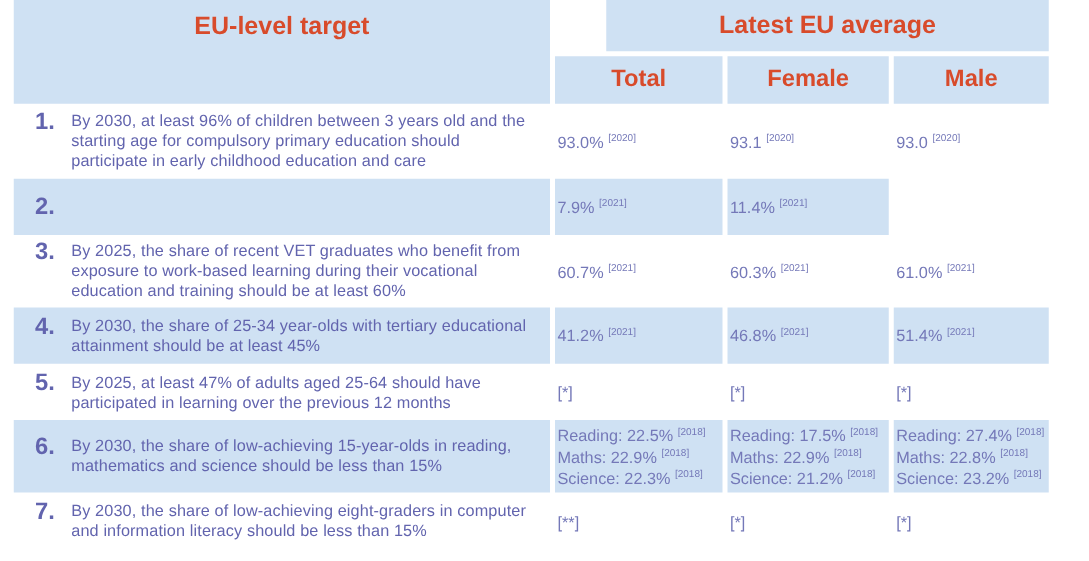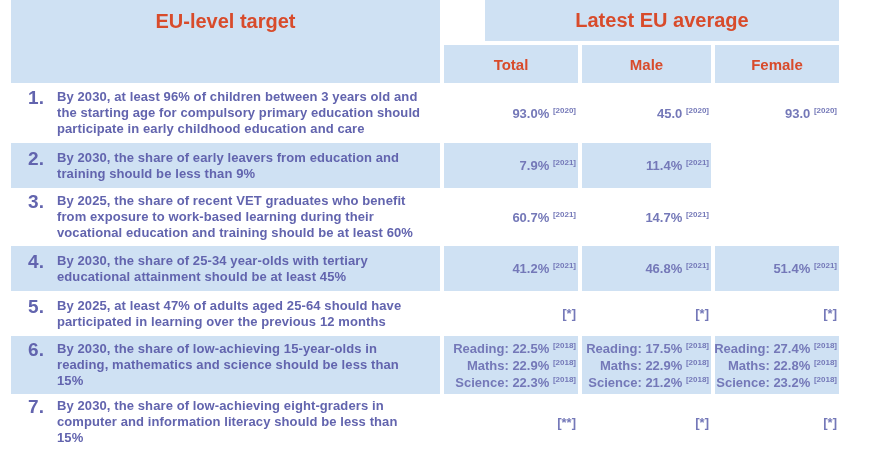--- a/index.html
+++ b/index.html
@@ -35,21 +35,21 @@
     align-items: center;
     justify-content: center;
   }
   .hdr-target {
     grid-column: 1; grid-row: 1 / 3;
     font-size: 20px;
     align-items: flex-start;
     padding-top: 10px;
   }
   .hdr-group { grid-column: 2 / 5; grid-row: 1; font-size: 20px; margin-left: 41px; }
-  .hdr-sub { grid-row: 2; font-size: 15px; }
+  .hdr-sub { grid-row: 2; font-size: 19px; }
 
   
   .rows .row {
     display: grid;
     grid-template-columns: 429px 134px 129px 124px;
     column-gap: 4px;
   }
   .rows .row.hl .cell { background: var(--hl); }
   .rows .row:nth-child(1) { min-height: 60px; }
   .rows .row:nth-child(2) { min-height: 45px; }
@@ -63,98 +63,99 @@
   .target-cell { align-items: center; padding: 4px 10px 4px 4px; }
   .target-inner { display: flex; align-items: flex-start; }
   .row-num {
     flex: 0 0 42px; width: 42px;
     text-align: center;
     font-size: 19px; font-weight: 700;
     line-height: 17px;
     color: var(--text);
   }
   .target-text {
-    font-size: 13px; font-weight: 700;
+    font-size: 13px; font-weight: 400;
     line-height: 16px;
     color: var(--text);
     width: 366px;
     letter-spacing: 0.1px;
   }
   .value-cell {
     flex-direction: column;
     justify-content: center;
-    align-items: flex-end;
+    align-items: flex-start;
     text-align: center;
     color: var(--text-light);
     padding: 2px 2px;
-    font-weight: bold;
   }
   .value-line { font-size: 13px; line-height: 17px; white-space: nowrap; }
   .value-note {
     font-size: 8px;
     vertical-align: super;
     line-height: 0;
     letter-spacing: 0;
   }
 </style>
 </head>
 <body>
 
 <div class="table-wrap">
   <div class="header-grid">
     <div class="hdr hdr-target">EU-level target</div>
     <div class="hdr hdr-group">Latest EU average</div>
     <div class="hdr hdr-sub">Total</div>
+    <div class="hdr hdr-sub">Female</div>
     <div class="hdr hdr-sub">Male</div>
-    <div class="hdr hdr-sub">Female</div>
   </div>
   <div class="rows">
       <div class="row">
         <div class="cell target-cell">
           <div class="target-inner">
             <span class="row-num">1.</span>
             <span class="target-text">By 2030, at least 96% of children between 3 years old and the starting age for compulsory primary education should participate in early childhood education and care</span>
           </div>
         </div>
         <div class="cell value-cell">
           <div class="value-line"><span>93.0%</span> <sup class="value-note">[2020]</sup></div>
         </div>
         <div class="cell value-cell">
-          <div class="value-line"><span>45.0</span> <sup class="value-note">[2020]</sup></div>
+          <div class="value-line"><span>93.1</span> <sup class="value-note">[2020]</sup></div>
         </div>
         <div class="cell value-cell">
           <div class="value-line"><span>93.0</span> <sup class="value-note">[2020]</sup></div>
         </div>
       </div>
       <div class="row hl">
         <div class="cell target-cell">
           <div class="target-inner">
             <span class="row-num">2.</span>
-            <span class="target-text">By 2030, the share of early leavers from education and training should be less than 9%</span>
           </div>
         </div>
         <div class="cell value-cell">
           <div class="value-line"><span>7.9%</span> <sup class="value-note">[2021]</sup></div>
         </div>
         <div class="cell value-cell">
           <div class="value-line"><span>11.4%</span> <sup class="value-note">[2021]</sup></div>
         </div>
       </div>
       <div class="row">
         <div class="cell target-cell">
           <div class="target-inner">
             <span class="row-num">3.</span>
             <span class="target-text">By 2025, the share of recent VET graduates who benefit from exposure to work-based learning during their vocational education and training should be at least 60%</span>
           </div>
         </div>
         <div class="cell value-cell">
           <div class="value-line"><span>60.7%</span> <sup class="value-note">[2021]</sup></div>
         </div>
         <div class="cell value-cell">
-          <div class="value-line"><span>14.7%</span> <sup class="value-note">[2021]</sup></div>
+          <div class="value-line"><span>60.3%</span> <sup class="value-note">[2021]</sup></div>
+        </div>
+        <div class="cell value-cell">
+          <div class="value-line"><span>61.0%</span> <sup class="value-note">[2021]</sup></div>
         </div>
       </div>
       <div class="row hl">
         <div class="cell target-cell">
           <div class="target-inner">
             <span class="row-num">4.</span>
             <span class="target-text">By 2030, the share of 25-34 year-olds with tertiary educational attainment should be at least 45%</span>
           </div>
         </div>
         <div class="cell value-cell">

